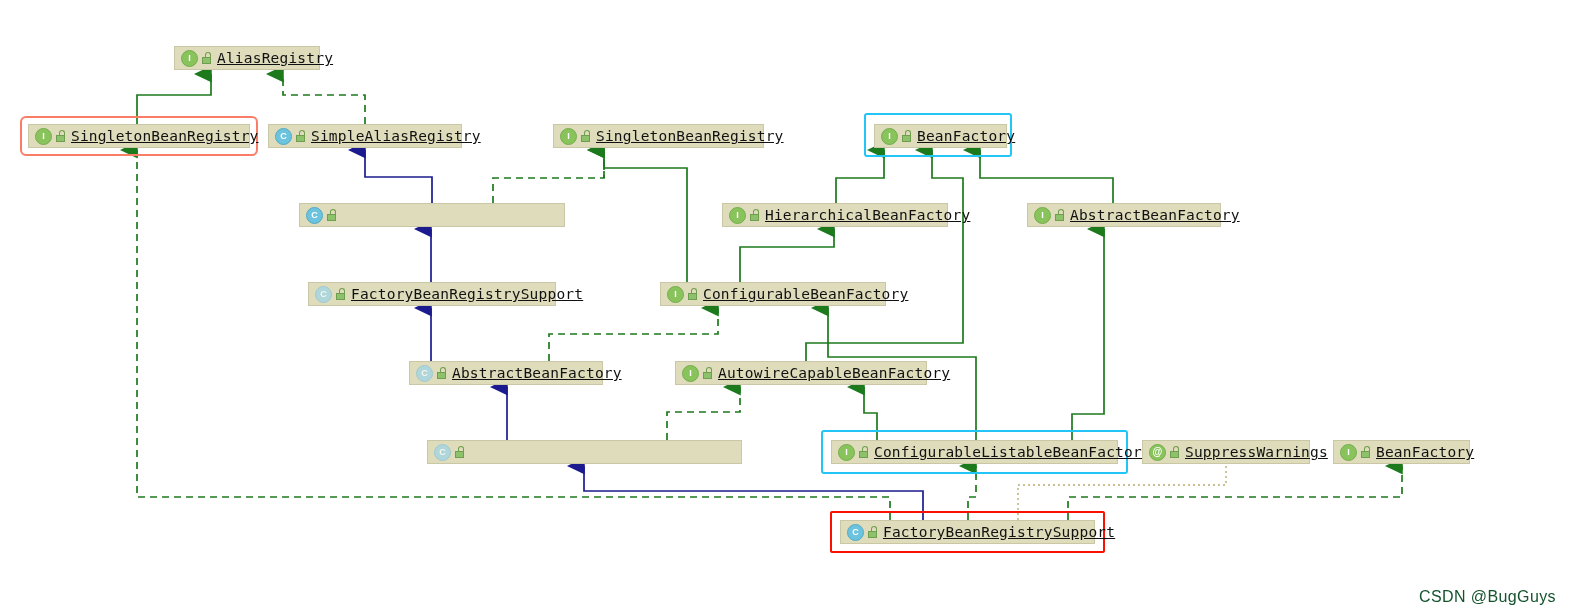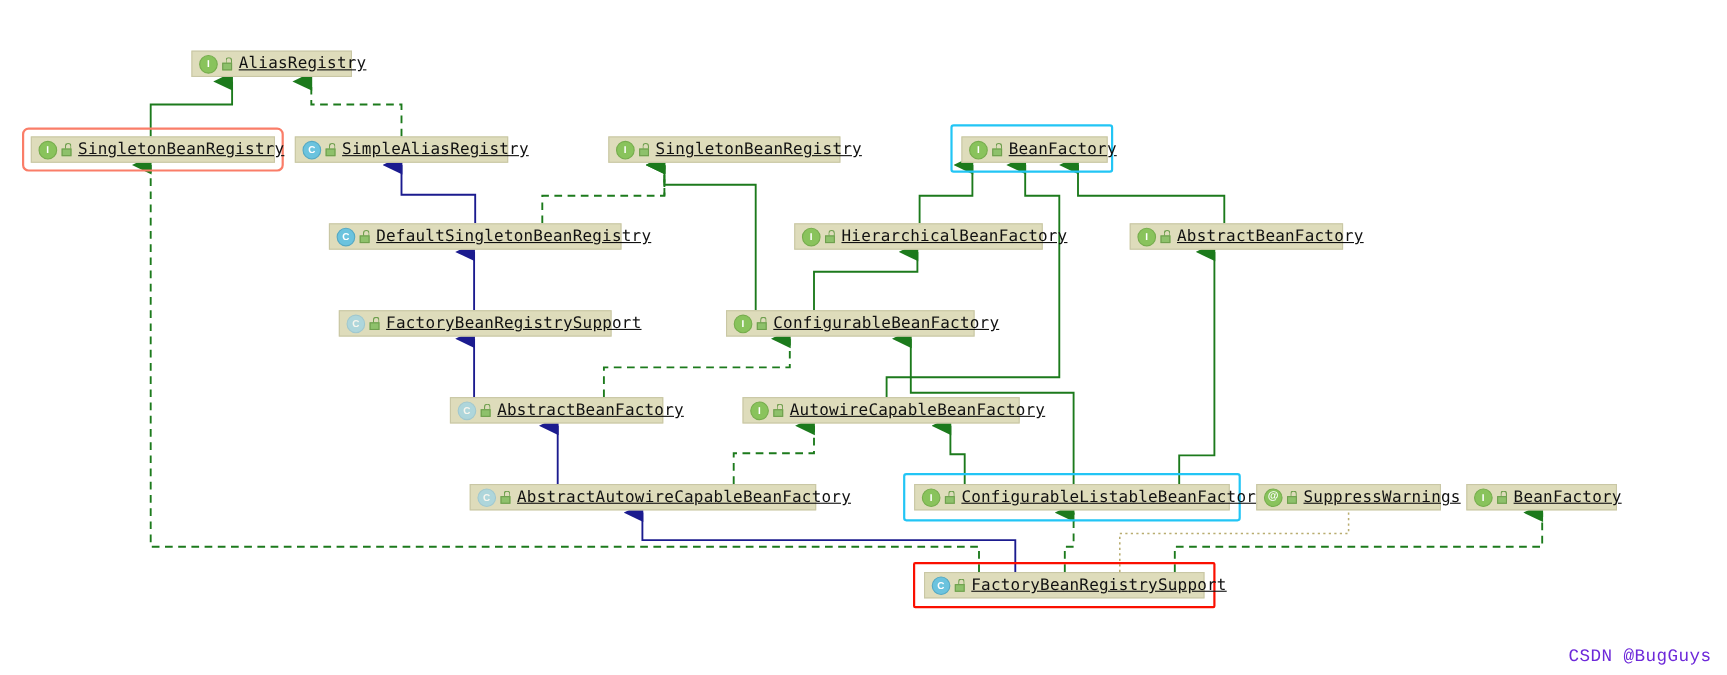--- a/index.html
+++ b/index.html
@@ -52,22 +52,22 @@
     border-radius:3px 3px 0 0;box-sizing:border-box;
   }
 
   .hl{position:absolute;box-sizing:border-box;}
   .hl-red-soft{border:2px solid #fa7d68;border-radius:6px;}
   .hl-red{border:2.5px solid #fa0f00;border-radius:2px;}
   .hl-cyan{border:2.5px solid #22c5f5;border-radius:3px;}
 
   .watermark{
     position:absolute;right:14px;bottom:8px;
-    font-family:Liberation Mono, monospace;
-    font-size:16px;color:#6d28d9;letter-spacing:.4px;
+    font-family:Liberation Sans, sans-serif;
+    font-size:16px;color:#14532d;letter-spacing:.4px;
   }
 </style>
 </head>
 <body>
 
 <div id="diagram">
 
   <svg class="edges" viewBox="0 0 1570 614">
     <defs>
       <marker id="arrG" viewBox="0 0 12 12" refX="6" refY="11" markerWidth="11" markerHeight="11" orient="auto">
@@ -159,21 +159,20 @@
           <span class="body"></span>
         </span>
         <span class="label">BeanFactory</span>
       </div>
       <div class="node" style="left: 299px; top: 203px; width: 266px;">
         <span class="ico ico-c">C</span>
         <span class="lock">
           <span class="shackle"></span>
           <span class="body"></span>
         </span>
-        <span class="label">DefaultSingletonBeanRegistry</span>
       </div>
       <div class="node" style="left: 722px; top: 203px; width: 226px;">
         <span class="ico ico-i">I</span>
         <span class="lock">
           <span class="shackle"></span>
           <span class="body"></span>
         </span>
         <span class="label">HierarchicalBeanFactory</span>
       </div>
       <div class="node" style="left: 1027px; top: 203px; width: 194px;">
@@ -215,21 +214,20 @@
           <span class="body"></span>
         </span>
         <span class="label">AutowireCapableBeanFactory</span>
       </div>
       <div class="node" style="left: 427px; top: 440px; width: 315px;">
         <span class="ico ico-c abstract">C</span>
         <span class="lock">
           <span class="shackle"></span>
           <span class="body"></span>
         </span>
-        <span class="label">AbstractAutowireCapableBeanFactory</span>
       </div>
       <div class="node" style="left: 831px; top: 440px; width: 287px;">
         <span class="ico ico-i">I</span>
         <span class="lock">
           <span class="shackle"></span>
           <span class="body"></span>
         </span>
         <span class="label">ConfigurableListableBeanFactory</span>
       </div>
       <div class="node" style="left: 1142px; top: 440px; width: 168px;">

